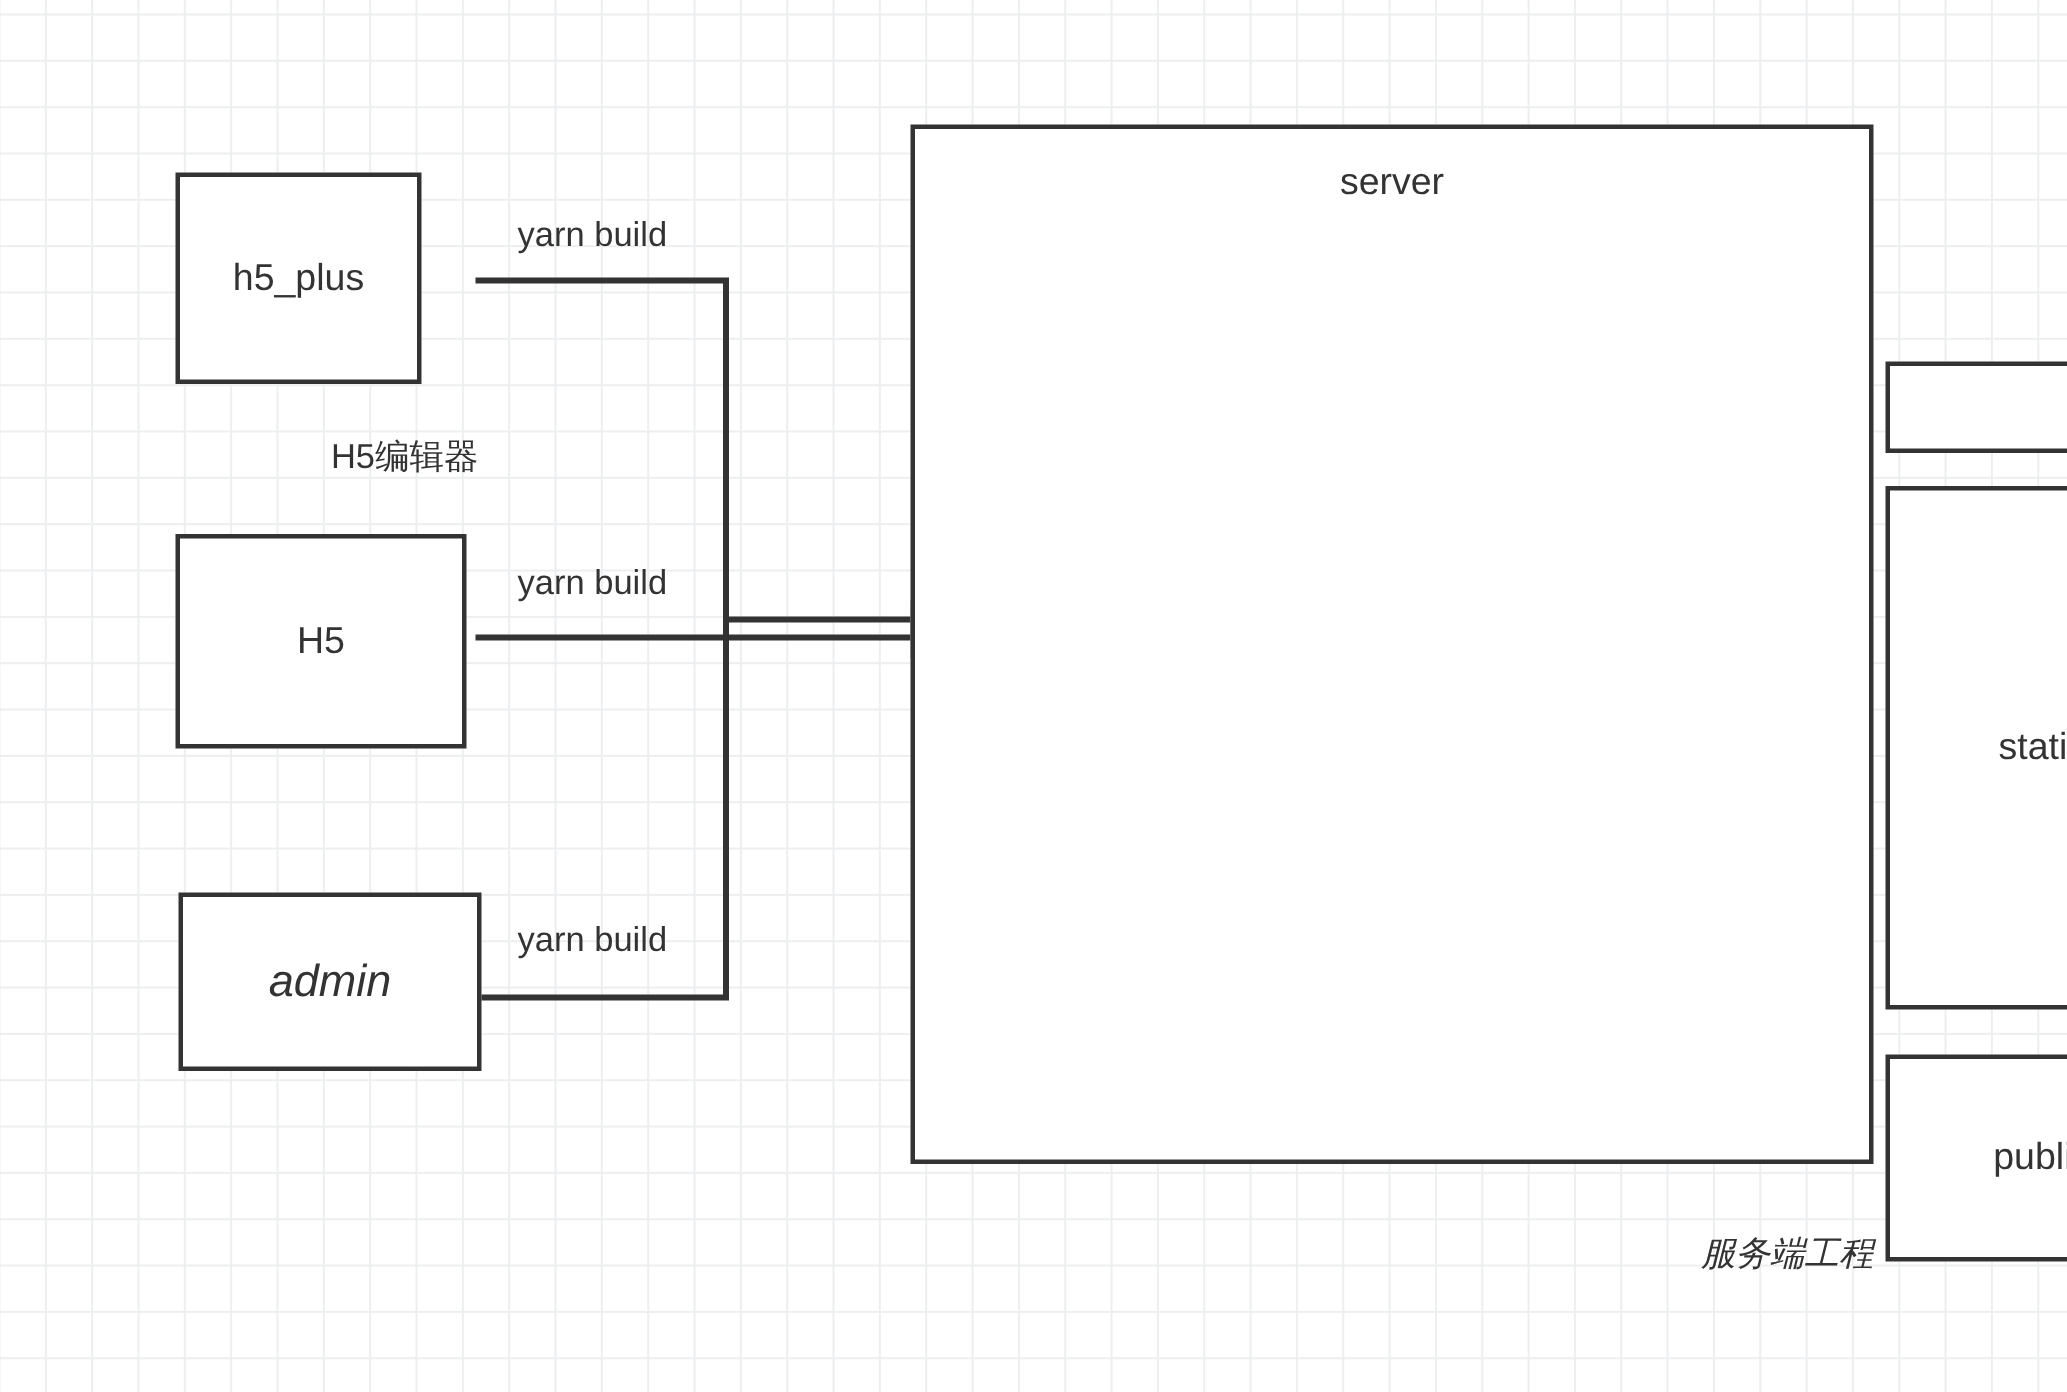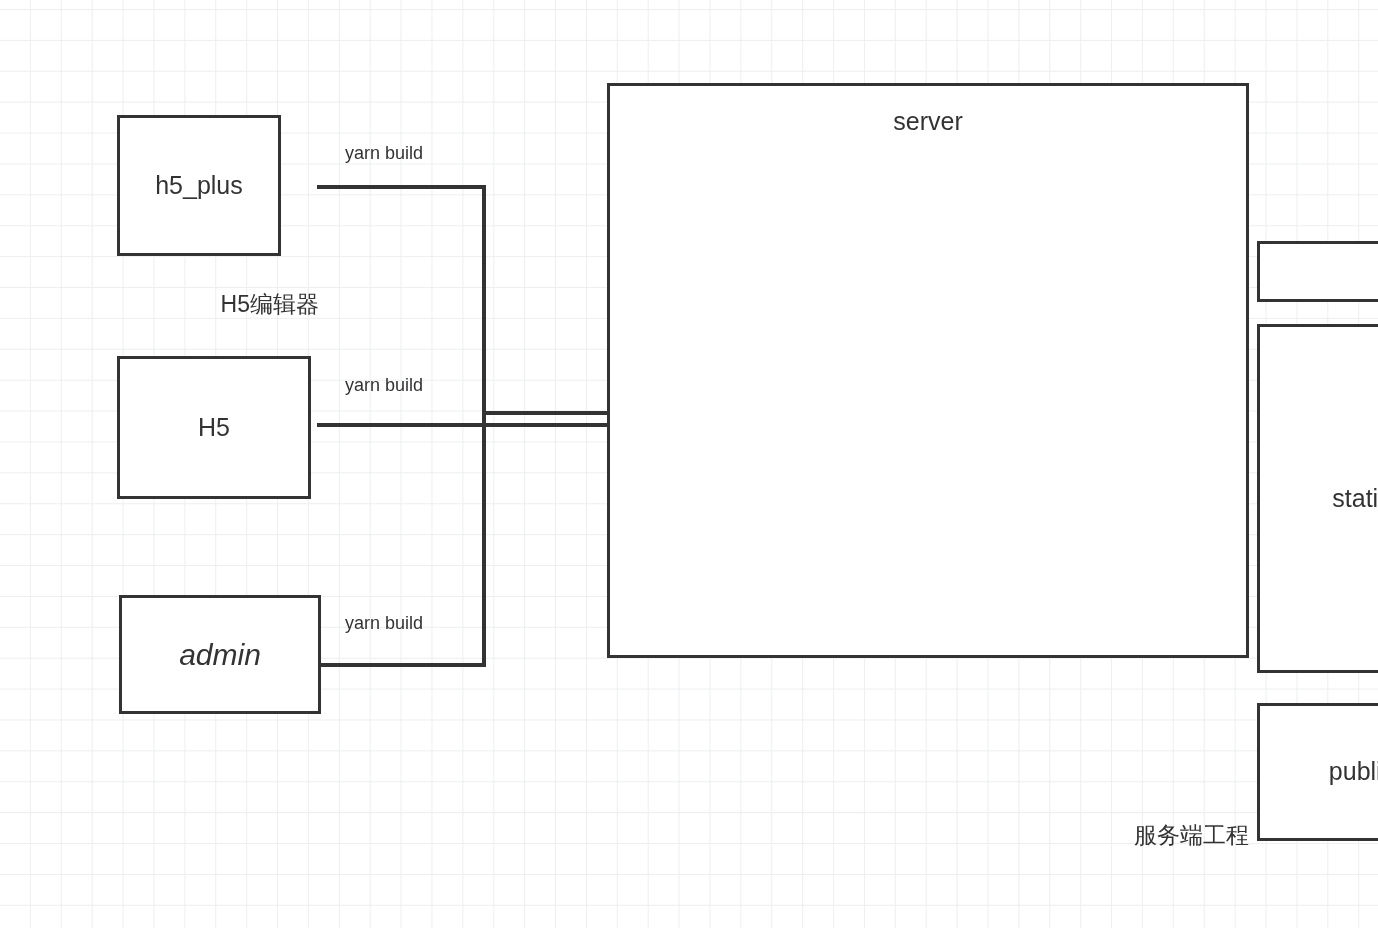--- a/index.html
+++ b/index.html
@@ -36,21 +36,21 @@
   .lbl {
     position: absolute;
     color: #333333;
     text-align: right;
     line-height: 1.3;
     white-space: pre-line;
   }
   .edge-label {
     position: absolute;
     color: #333333;
-    font-size: 18px;
+    font-size: 23px;
     text-align: left;
     white-space: nowrap;
   }
   svg.wires {
     position: absolute;
     left: 0;
     top: 0;
     width: 1378px;
     height: 928px;
     pointer-events: none;
@@ -58,27 +58,27 @@
   
   #box-h5plus { left: 117px; top: 115px;  width: 164px; height: 141px; font-size: 25px; }
   #box-h5     { left: 117px; top: 356px;  width: 194px; height: 143px; font-size: 25px; }
   #box-admin  { left: 119px; top: 595px;  width: 202px; height: 119px; font-size: 30px; font-style: italic; }
 
   #cap-h5plus { left: 117px; top: 290px; width: 202px; font-size: 23px; }
   #cap-h5     { left: 117px; top: 531px; width: 202px; font-size: 23px; }
   #cap-admin  { left: 119px; top: 752px; width: 202px; font-size: 23px; }
 
   
-  #box-server { left: 607px; top: 83px; width: 642px; height: 575px;
+  #box-server { left: 607px; top: 83px; width: 642px; height: 693px;
                 display: block; }
   #server-title {
     position: absolute; left: 0; top: 20px; width: 100%;
     text-align: center; font-size: 25px; color: #333333;
   }
-  #cap-server { left: 607px; top: 821px; width: 642px; font-size: 23px; }
+  #cap-server { left: 607px; top: 821px; width: 642px; font-size: 23px; font-style: italic; }
 
   #box-pkg    { left: 647px;  top: 155px; width: 563px; height: 61px;  font-size: 25px; }
   #box-static { left: 647px;  top: 238px; width: 209px; height: 349px; font-size: 25px; }
   #box-public { left: 647px;  top: 617px; width: 209px; height: 138px; font-size: 25px; }
 
   
   #el-0 { left: 345px; top: 143px; }
   #el-1 { left: 345px; top: 375px; }
   #el-2 { left: 345px; top: 613px; }
 </style>

